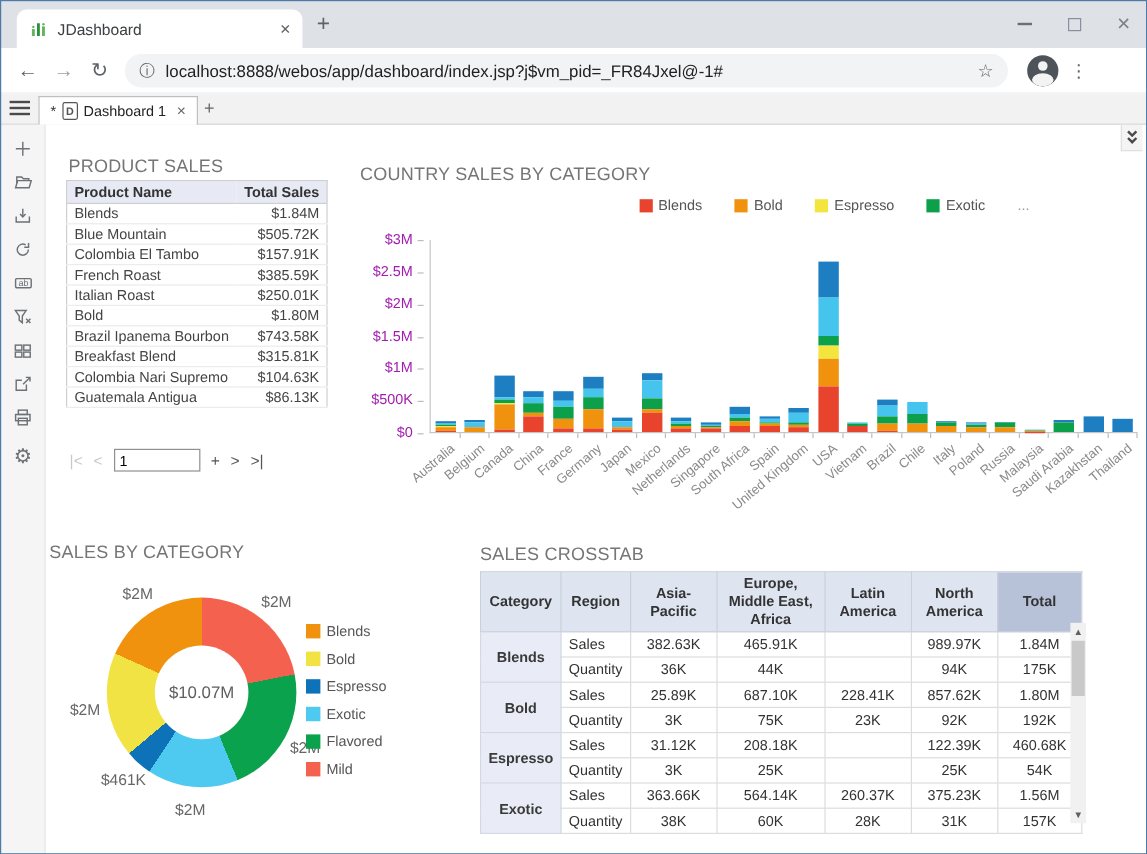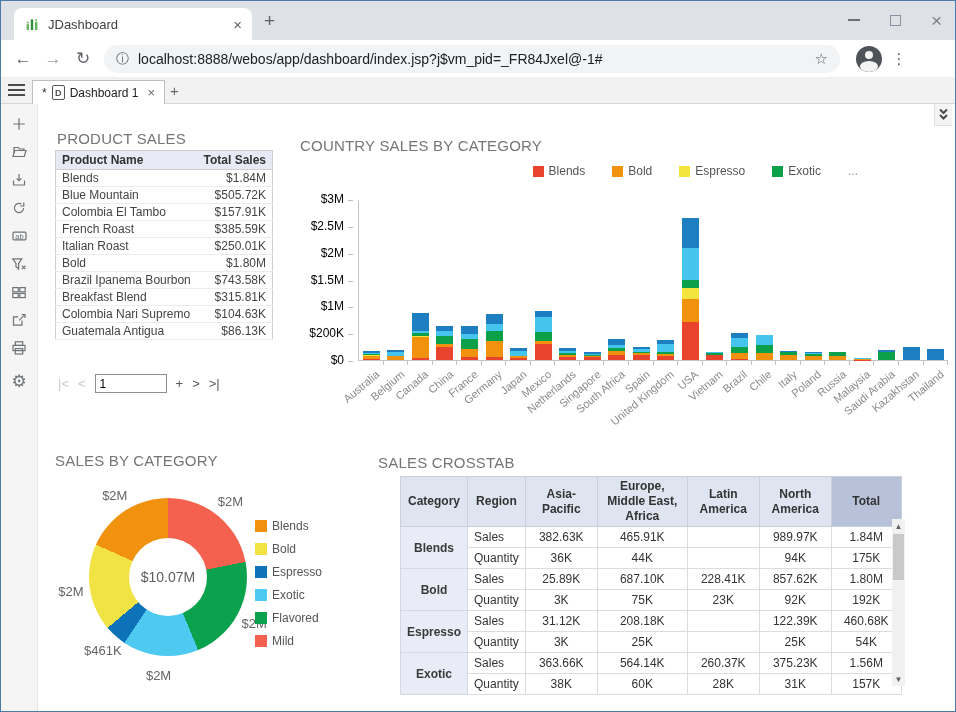--- a/index.html
+++ b/index.html
@@ -62,21 +62,21 @@
   .pager .dis { color:#c8c8c8; }
   .pager input { width:72px; height:19px; border:1px solid #8f8f8f; font-size:12px; padding:0 4px; font-family:inherit; }
   .pager span { cursor:pointer; }
 
   
   .bar-legend { position:absolute; left:300px; top:164px; width:650px; display:flex; justify-content:flex-end; padding-right:92px; gap:27px; font-size:12px; color:#555; }
   .legend-item { display:flex; align-items:center; gap:5px; cursor:pointer; }
   .swatch { width:11px; height:11px; display:inline-block; }
   .legend-more { color:#999; }
   .yaxis { position:absolute; left:296px; top:200px; width:58px; height:161px; }
-  .ytick { position:absolute; right:10px; font-size:12px; color:#000000; white-space:nowrap; }
+  .ytick { position:absolute; right:10px; font-size:12px; color:#a21caf; white-space:nowrap; }
   .ytick::after { content:""; position:absolute; right:-9px; top:8px; width:5px; height:1px; background:#bdbdbd; }
   .bars { position:absolute; left:358px; top:200px; width:590px; height:161px; border-left:1px solid #c6c6c6; border-bottom:1px solid #c6c6c6; display:flex; }
   .slot { position:relative; flex:1; display:flex; align-items:flex-end; justify-content:center; }
   .slot::after { content:""; position:absolute; right:0; bottom:-5px; width:1px; height:4px; background:#bdbdbd; }
   .bar { width:17px; display:flex; flex-direction:column-reverse; }
   .seg { width:100%; }
   .xlab { position:absolute; top:calc(100% + 8px); right:40%; transform:rotate(-40deg); transform-origin:100% 0; white-space:nowrap; font-size:11px; color:#8a8a8a; }
 
   
   .donut { position:absolute; left:89px; top:498px; width:158px; height:158px; border-radius:50%; cursor:pointer; }
@@ -299,21 +299,21 @@
     <span class="legend-item legend-more">
       <span>...</span>
     </span>
   </div>
 <div class="yaxis">
     <div class="ytick" style="top: -8px;">$3M</div>
     <div class="ytick" style="top: 18.8333px;">$2.5M</div>
     <div class="ytick" style="top: 45.6667px;">$2M</div>
     <div class="ytick" style="top: 72.5px;">$1.5M</div>
     <div class="ytick" style="top: 99.3333px; text-align: center;">$1M</div>
-    <div class="ytick" style="top: 126.167px;">$200K</div>
+    <div class="ytick" style="top: 126.167px;">$500K</div>
     <div class="ytick" style="top: 153px;">$0</div>
   </div>
 <div class="bars">
     <div class="slot">
       <div class="bar">
         <div class="seg" style="height: 1.3px; background: rgb(232, 67, 44);"></div>
         <div class="seg" style="height: 3px; background: rgb(240, 146, 14);"></div>
         <div class="seg" style="height: 0.5px; background: rgb(243, 229, 62);"></div>
         <div class="seg" style="height: 1.3px; background: rgb(12, 160, 75);"></div>
         <div class="seg" style="height: 1.1px; background: rgb(69, 197, 238);"></div>
@@ -525,21 +525,21 @@
       <div class="xlab">Kazakhstan</div>
     </div>
     <div class="slot">
       <div class="bar">
         <div class="seg" style="height: 10.7px; background: rgb(29, 127, 193);"></div>
       </div>
       <div class="xlab">Thailand</div>
     </div>
   </div>
 
-<div class="panel-title" style="left:55px; top:452px;">SALES BY CATEGORY</div>
+<div class="panel-title" style="left:41px; top:452px;">SALES BY CATEGORY</div>
 <div class="donut" style="background: conic-gradient(rgb(244, 97, 78) 0deg, rgb(244, 97, 78) 79deg, rgb(11, 162, 77) 79deg, rgb(11, 162, 77) 157.64deg, rgb(78, 201, 240) 157.64deg, rgb(78, 201, 240) 213.4deg, rgb(14, 114, 184) 213.4deg, rgb(14, 114, 184) 229.88deg, rgb(242, 227, 68) 229.88deg, rgb(242, 227, 68) 294.23deg, rgb(240, 146, 14) 294.23deg, rgb(240, 146, 14) 360deg);"></div>
 <div class="hole">$10.07M</div>
 <div id="donut-labels">
     <span class="slice-label" style="left: 230.335px; top: 501.38px;">$2M</span>
     <span class="slice-label" style="left: 254.271px; top: 623.491px;">$2M</span>
     <span class="slice-label" style="left: 158.568px; top: 674.545px;">$2M</span>
     <span class="slice-label" style="left: 102.879px; top: 650.234px;">$461K</span>
     <span class="slice-label" style="left: 70.9406px; top: 590.545px;">$2M</span>
     <span class="slice-label" style="left: 114.788px; top: 494.705px;">$2M</span>
   </div>
@@ -563,21 +563,21 @@
     <span class="legend-item">
       <span class="swatch" style="background: rgb(11, 162, 77);"></span>
       <span>Flavored</span>
     </span>
     <span class="legend-item">
       <span class="swatch" style="background: rgb(244, 97, 78);"></span>
       <span>Mild</span>
     </span>
   </div>
 
-<div class="panel-title" style="left:378px; top:454px;">SALES CROSSTAB</div>
+<div class="panel-title" style="left:400px; top:454px;">SALES CROSSTAB</div>
 <table class="xtab">
   <colgroup>
     <col style="width:66px">
       <col style="width:50px">
       <col style="width:72px">
       <col style="width:90px">
       <col style="width:72px">
       <col style="width:72px">
       <col style="width:70px">
   </colgroup>

